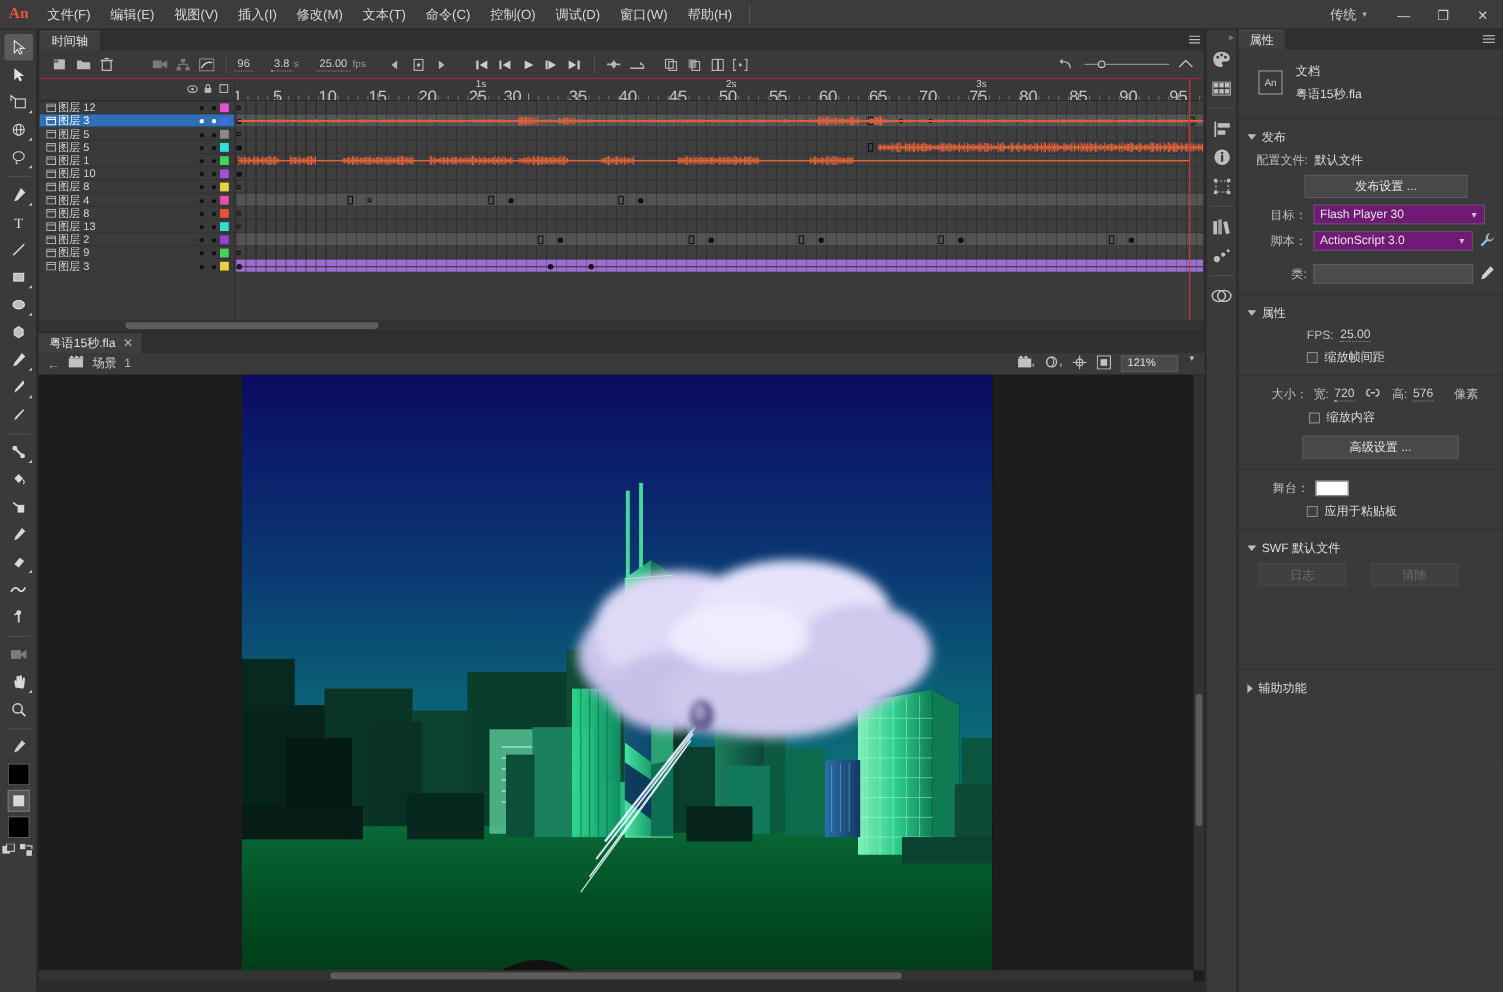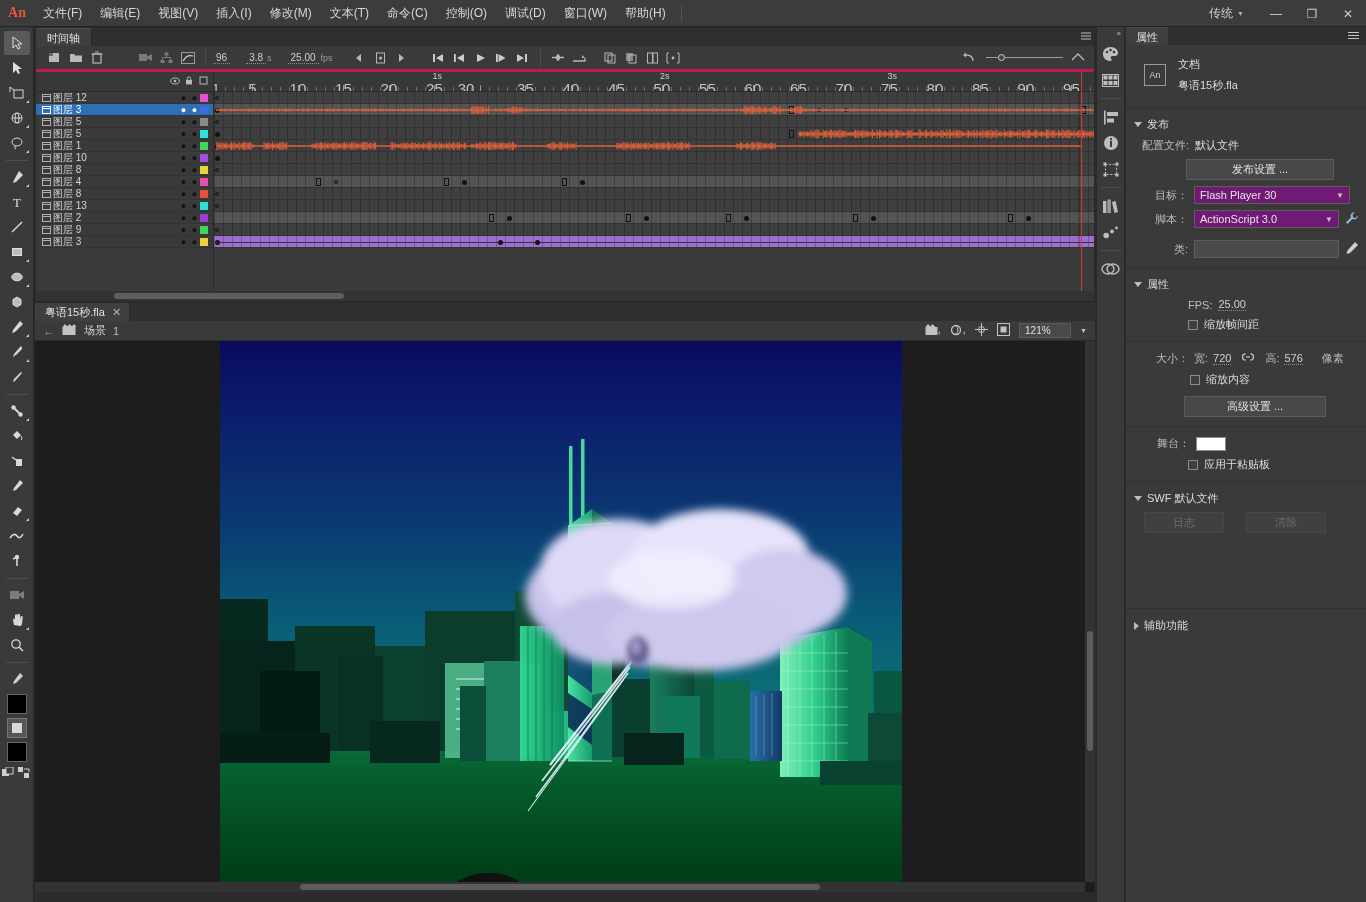--- a/index.html
+++ b/index.html
@@ -58,21 +58,21 @@
     position:absolute; left:35px; top:27px; width:1060px; height:275px;
     background:#383838; border:1px solid #2a2a2a;
   }
   #tl-tabrow{ height:18px; background:#2f2f2f; display:flex; align-items:flex-end; position:relative;}
   .tl-tab{
     height:18px; line-height:18px; padding:0 11px; background:#3f3f3f; color:#e0e0e0;
     font-size:11px; border-top:1px solid #4a4a4a; border-right:1px solid #2a2a2a;
   }
   #tl-toolbar{
     height:26px; background:#3a3a3a; display:flex; align-items:center;
-    border-bottom:3px solid #be185d; position:relative;
+    border-bottom:1px solid #be185d; position:relative;
   }
   .tb-ico{ width:21px; height:22px; display:flex; align-items:center; justify-content:center; }
   .tb-gap{ width:28px; }
   .tb-sep{ width:1px; height:16px; background:#4d4d4d; margin:0 7px; }
   .tb-num{ font-size:10px; color:#cfcfcf; padding:0 3px;
            border-bottom:1px dotted #8a8a8a; cursor:default; }
   .tb-numwrap{ display:flex; align-items:baseline; margin-right:16px; }
 
   #tl-body{ position:absolute; left:0; top:44px; right:0; bottom:10px; display:flex; }
   #layer-col{ width:178px; background:#3a3a3a; position:relative; flex:none;
@@ -126,21 +126,21 @@
     color:#e2e2e2; font-size:11px; display:flex; align-items:center; gap:7px;
     border-right:1px solid #2a2a2a;
   }
   .doc-x{ font-size:11px; color:#b0b0b0; }
 
   #scene-bar{
     position:absolute; left:35px; top:321px; width:1060px; height:20px;
     background:#3a3a3a; display:flex; align-items:center; padding-left:8px;
     border-bottom:1px solid #2b2b2b; font-size:11px; color:#d0d0d0; gap:7px;
   }
-  #scene-right{ margin-left:auto; display:flex; align-items:center; gap:9px; padding-right:8px;}
+  #scene-right{ margin-left:auto; display:flex; gap:9px; padding-right:8px;}
   .zoom-box{ width:52px; height:15px; background:#4a4a4a; border:1px solid #5c5c5c;
     font-size:10px; color:#e0e0e0; display:flex; align-items:center; padding-left:5px;}
   .zoom-caret{ font-size:7px; color:#c0c0c0; }
 
   #stage-wrap{
     position:absolute; left:35px; top:341px; width:1060px; height:551px;
     background:#1d1d1d; overflow:hidden;
   }
   #stage-canvas{
     position:absolute; left:185px; top:0px; width:682px; height:545px;

